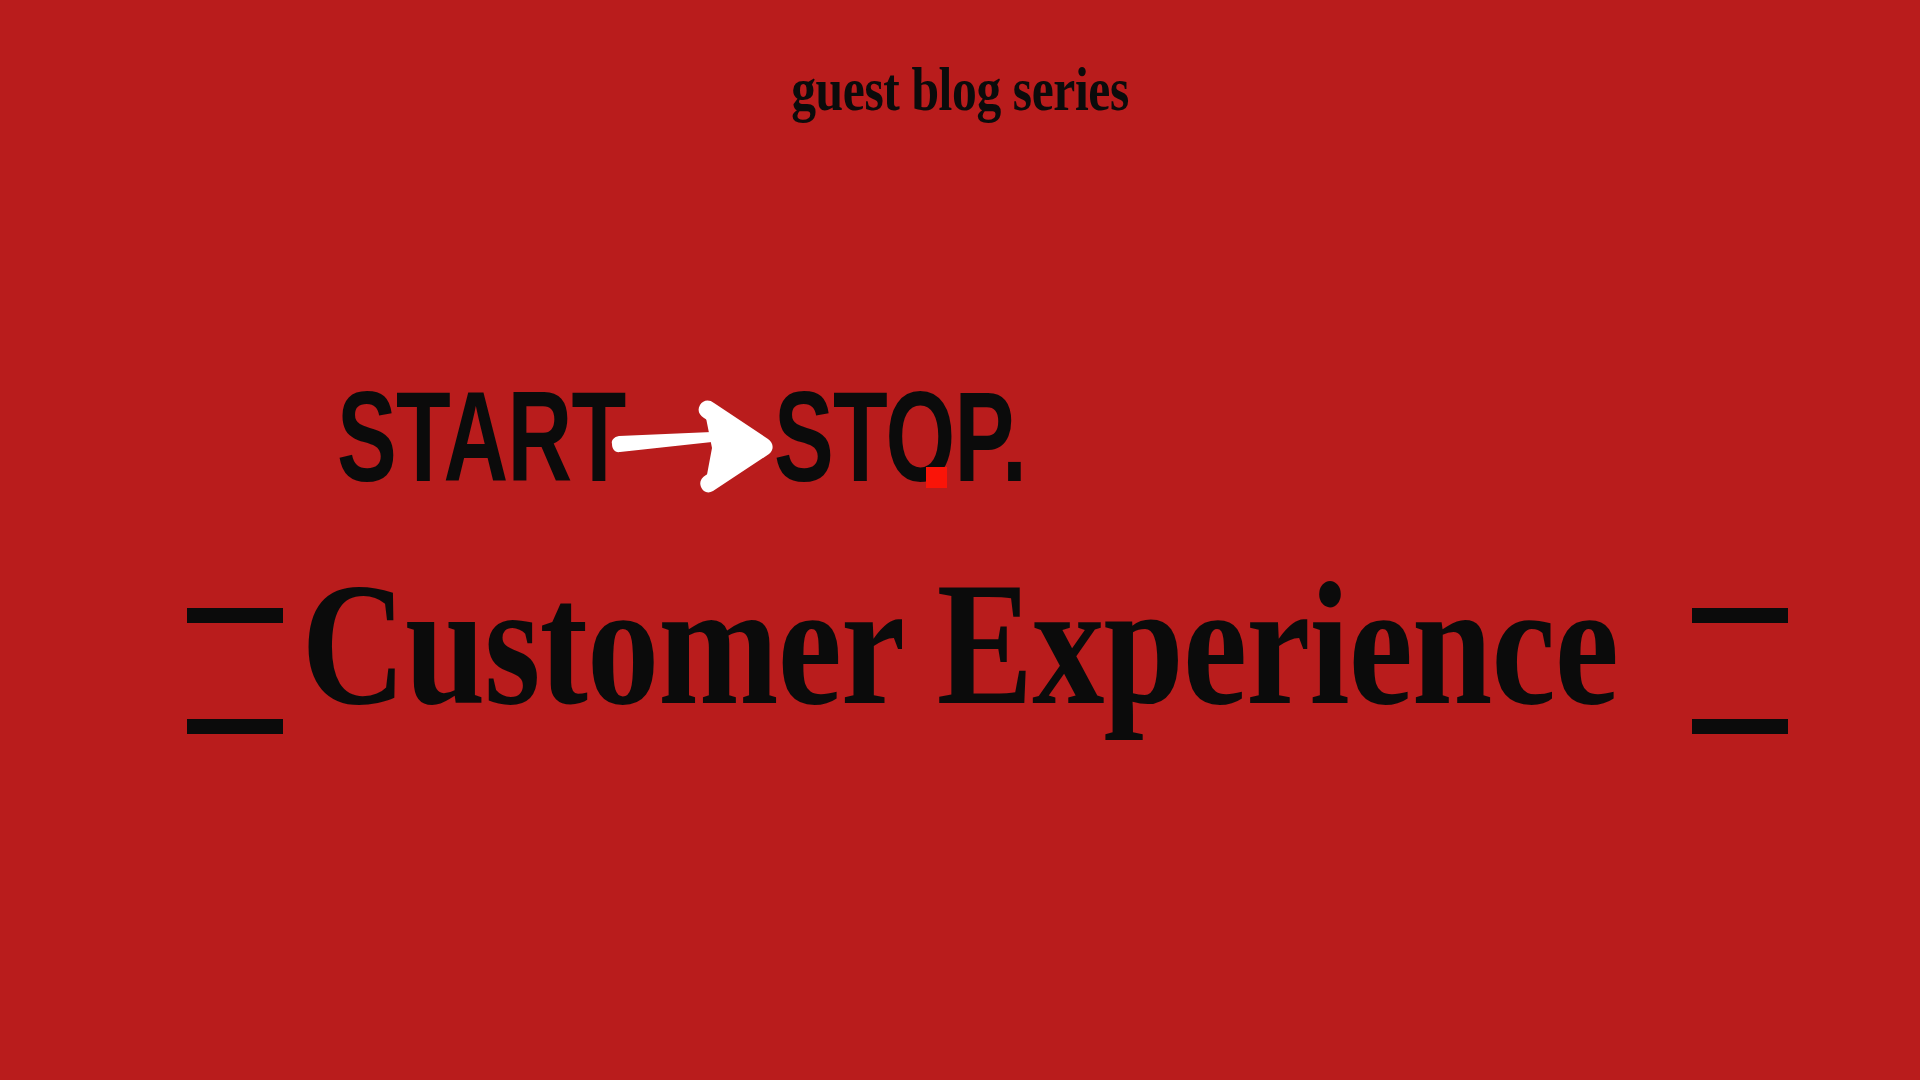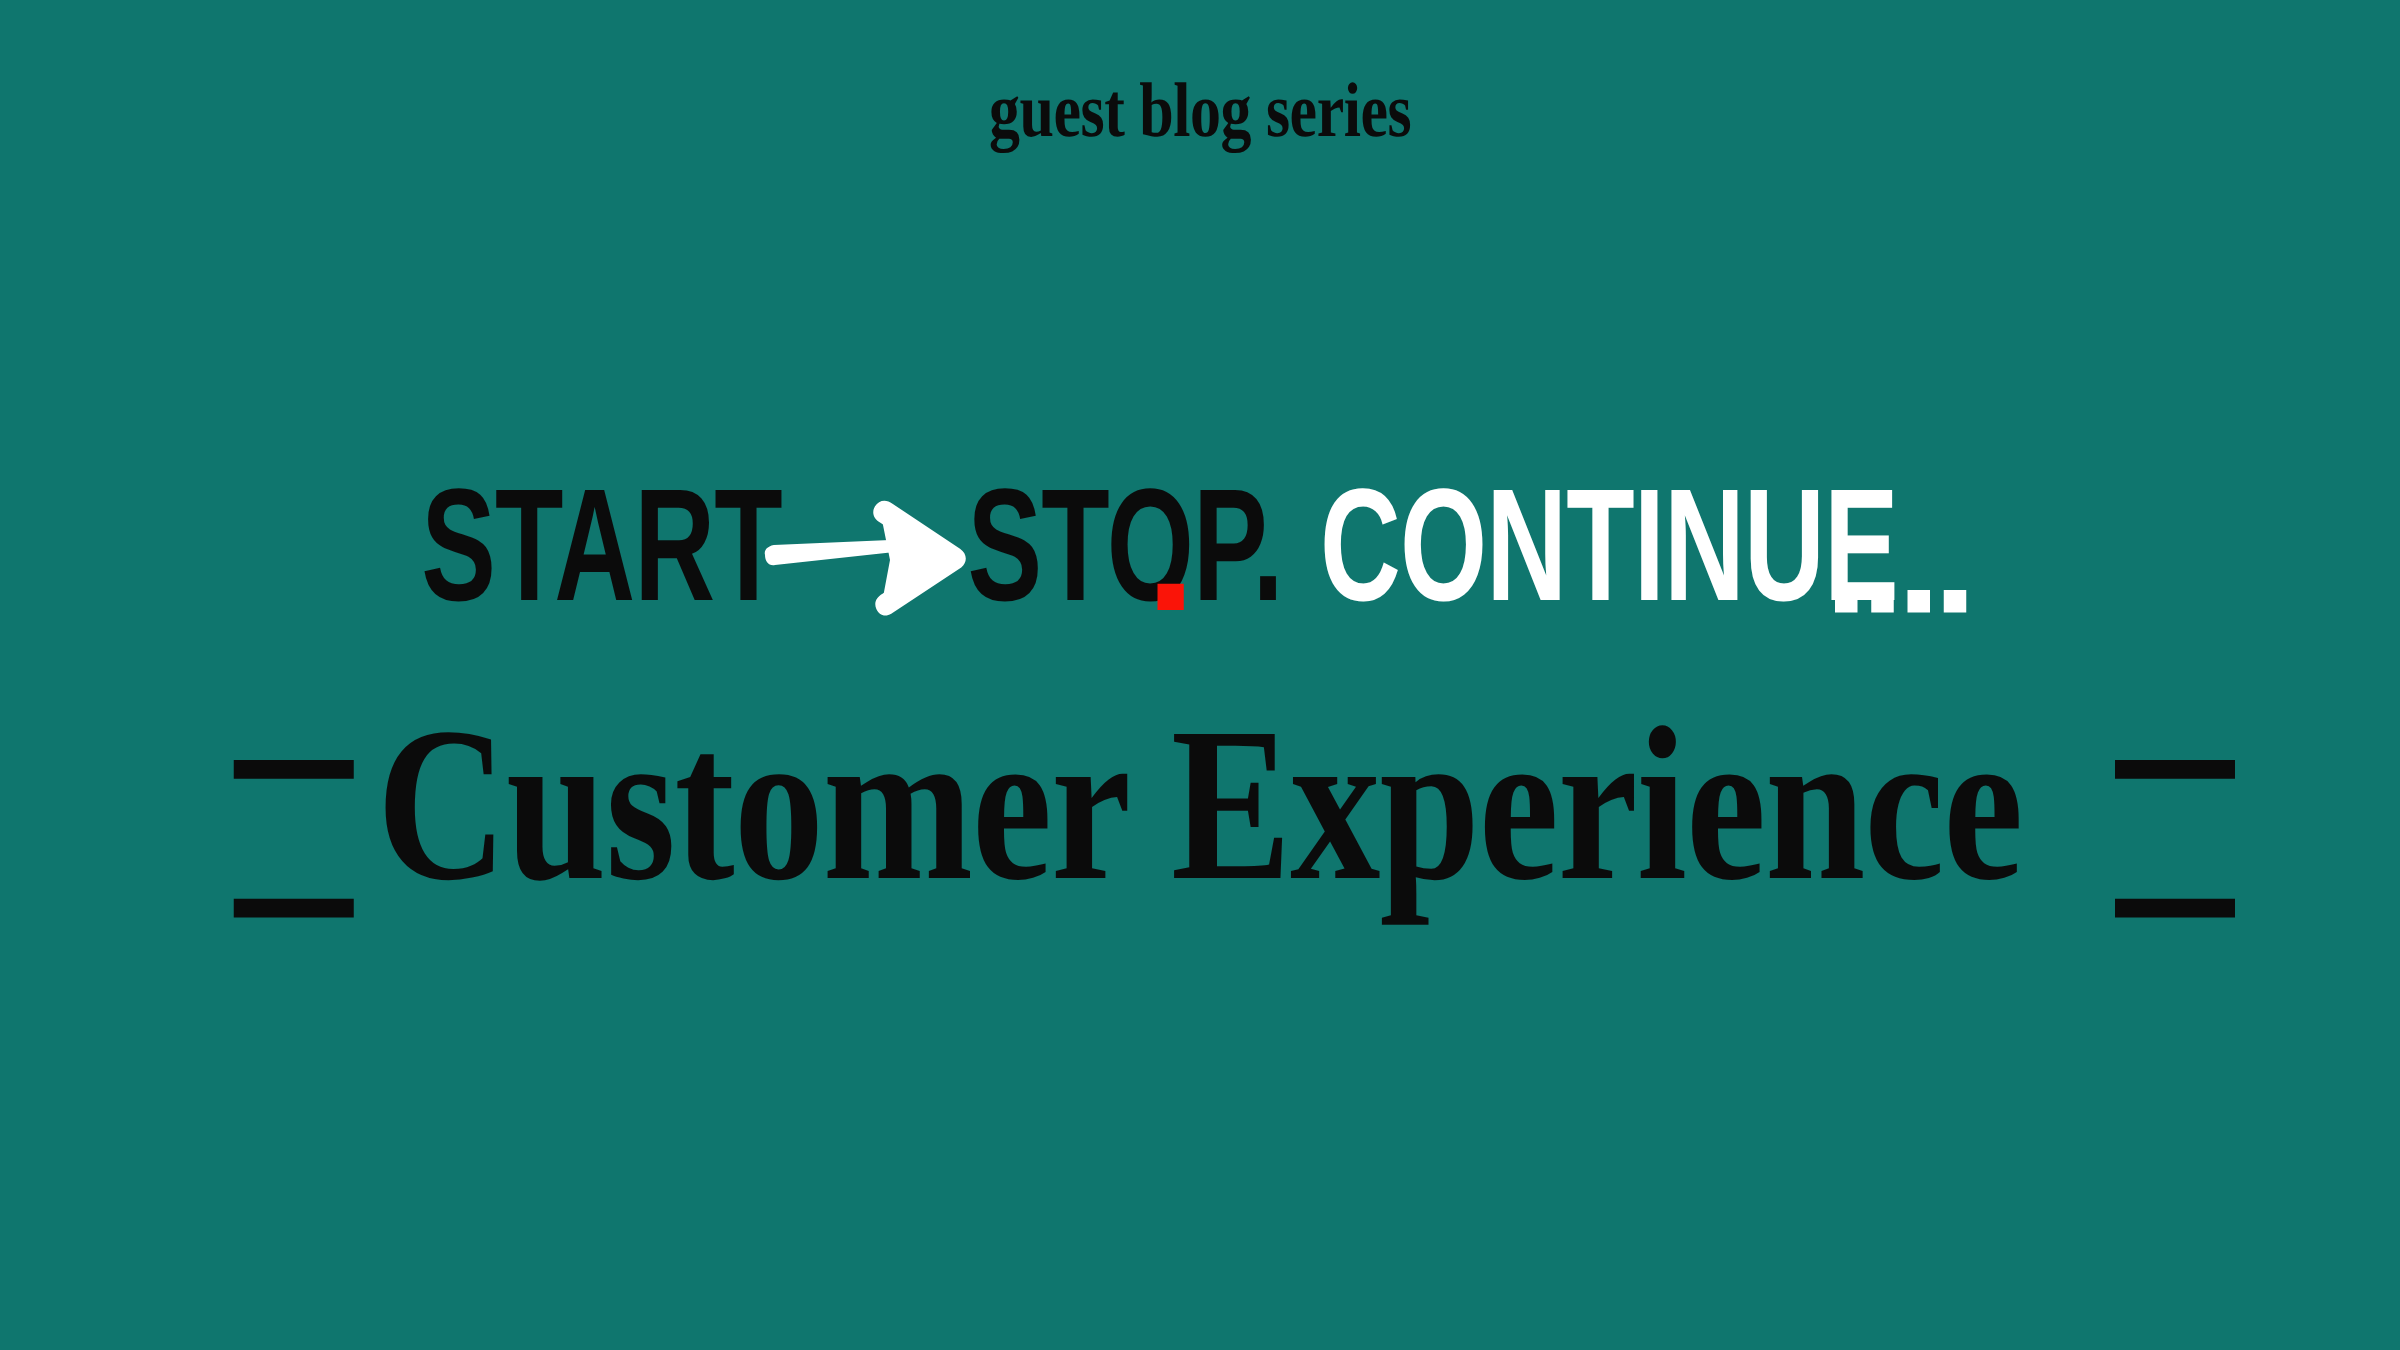--- a/index.html
+++ b/index.html
@@ -153,48 +153,39 @@
   }
   .headline span {
     display: inline-block;
     transform: scaleX(0.82);
     transform-origin: center center;
   }
 </style>
 </head>
 <body>
 
-<div id="poster" style="background: #0f766e;">
+<div id="poster" style="background: #b91c1c;">
 
   <div class="kicker-row">
     <div class="kicker">guest blog series</div>
   </div>
 
   <div class="verbs-row">
 
     <div class="verb-slot w-start">
       <div class="verb verb-start">START</div>
     </div>
 
     <div class="verb-slot" style="width:222px"></div>
 
     <div class="verb-slot w-stop">
       <div class="verb verb-stop">STOP.</div>
       <span class="stop-dot" style="left: 152px; background: rgb(250, 20, 8);"></span>
     </div>
 
-    <div class="verb-slot w-continue" style="margin-left:92px">
-      <div class="verb verb-continue" style="color: rgb(255, 255, 255);">CONTINUE</div>
-      <span class="cont-dots" id="cont-dots" style="left:412px">
-          <i></i>
-          <i></i>
-          <i></i>
-          <i></i>
-        </span>
-    </div>
   </div>
 
   <div class="arrow">
     <svg viewBox="0 0 176 104" width="176" height="104" aria-hidden="true">
       <path fill="#FFFFFF" d="M4,52 C3,48 6,45 11,44 L104,40 C108,40 110,42 110,45
                C110,47 108,49 104,50 L12,60 C7,61 4,57 4,52 Z"></path>
       <path fill="#FFFFFF" d="M92,13 C95,8 101,7 106,11 L160,47 C166,51 166,58 161,62
                L105,99 C100,102 95,100 93,95 C91,90 93,86 98,83
                L141,55 L96,26 C91,23 89,18 92,13 Z"></path>
       <path fill="#FFFFFF" d="M96,16 L150,52 L98,88 L104,56 Z"></path>

